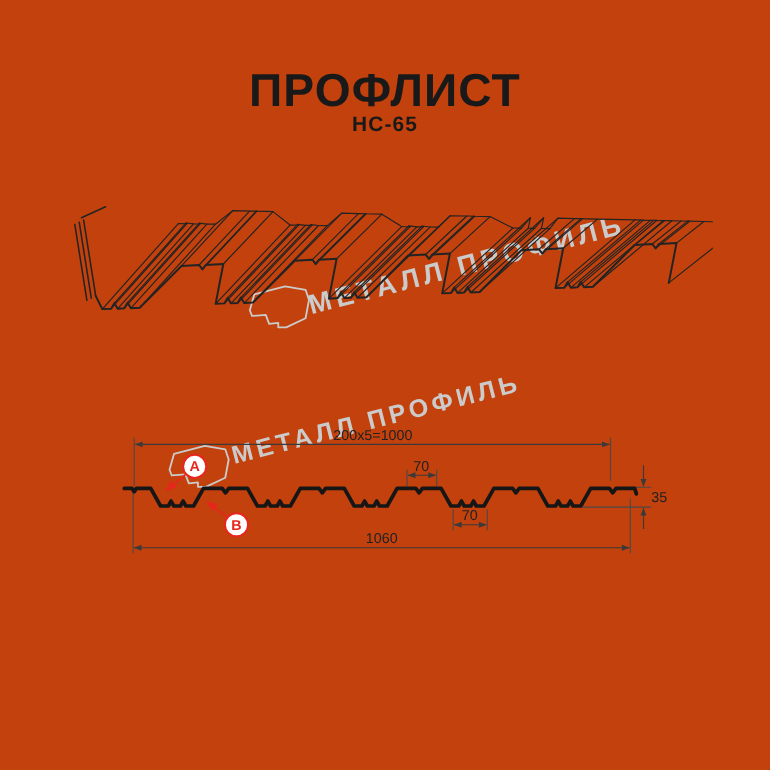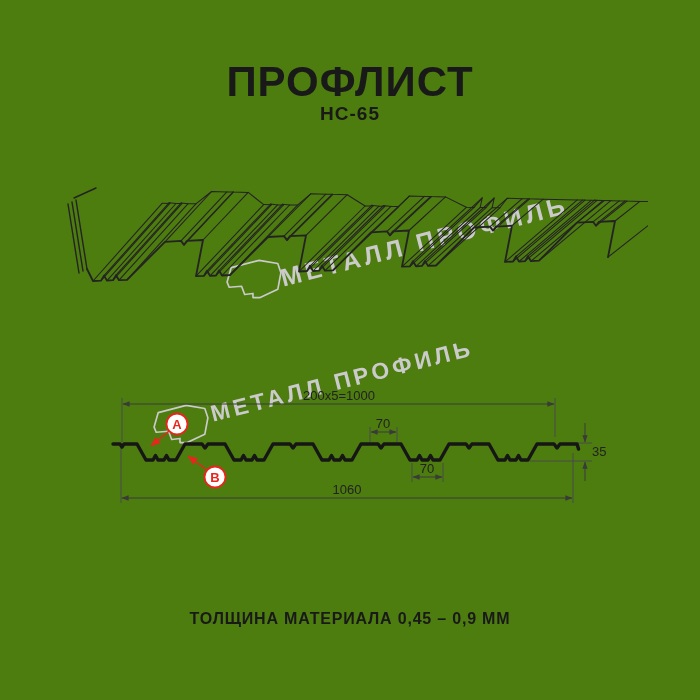--- a/index.html
+++ b/index.html
@@ -1,16 +1,16 @@
 <!DOCTYPE html>
 <html><head>
 <meta charset="utf-8">
 <style>
   html,body{margin:0;padding:0;}
-  .page{position:relative;width:700px;height:700px;background:#4d7c0f;overflow:hidden;
+  .page{position:relative;width:700px;height:700px;background:#c2410c;overflow:hidden;
         font-family:"Liberation Sans", sans-serif;}
   .title{position:absolute;left:0;top:58px;width:700px;text-align:center;
          font-size:42px;font-weight:800;letter-spacing:1px;color:#191919;}
   .subtitle{position:absolute;left:0;top:103px;width:700px;text-align:center;
          font-size:19px;font-weight:700;letter-spacing:1px;color:#191919;}
   .footer-note{position:absolute;left:0;top:610px;width:700px;text-align:center;
          font-size:16px;font-weight:600;letter-spacing:0.8px;color:#191919;}
   .wm{position:absolute;color:#cbcbcb;font-weight:700;white-space:nowrap;z-index:1;}
   .wm1{left:281px;top:264px;font-size:25px;letter-spacing:4px;transform:rotate(-14.5deg);transform-origin:0 50%;line-height:28px;}
   .wm2{left:211px;top:401px;font-size:23px;letter-spacing:3.5px;transform:rotate(-14.3deg);transform-origin:0 50%;line-height:26px;}
@@ -167,14 +167,13 @@
     <g>
       <line x1="74" y1="46" x2="56" y2="61" stroke="#e8261d" stroke-width="1.4" marker-end="url(#arrR)"></line>
       <circle cx="82" cy="39" r="10.5" fill="#ffffff" stroke="#e8261d" stroke-width="1.8"></circle>
       <text class="redtxt" x="82" y="43.5" text-anchor="middle">А</text>
       <line x1="112" y1="85" x2="93" y2="71" stroke="#e8261d" stroke-width="1.4" marker-end="url(#arrR)"></line>
       <circle cx="120" cy="92" r="10.5" fill="#ffffff" stroke="#e8261d" stroke-width="1.8"></circle>
       <text class="redtxt" x="120" y="96.5" text-anchor="middle">В</text>
     </g>
   </svg>
 
-  <div class="footer-note">ТОЛЩИНА МАТЕРИАЛА 0,45 – 0,9 ММ</div>
 </div>
 
 </body></html>

